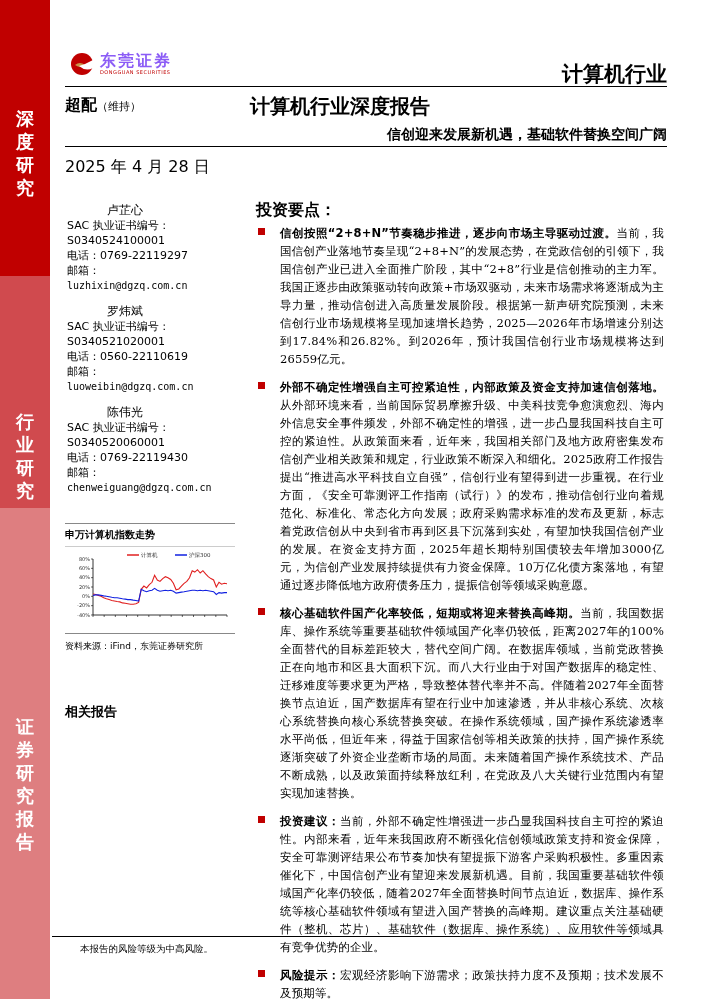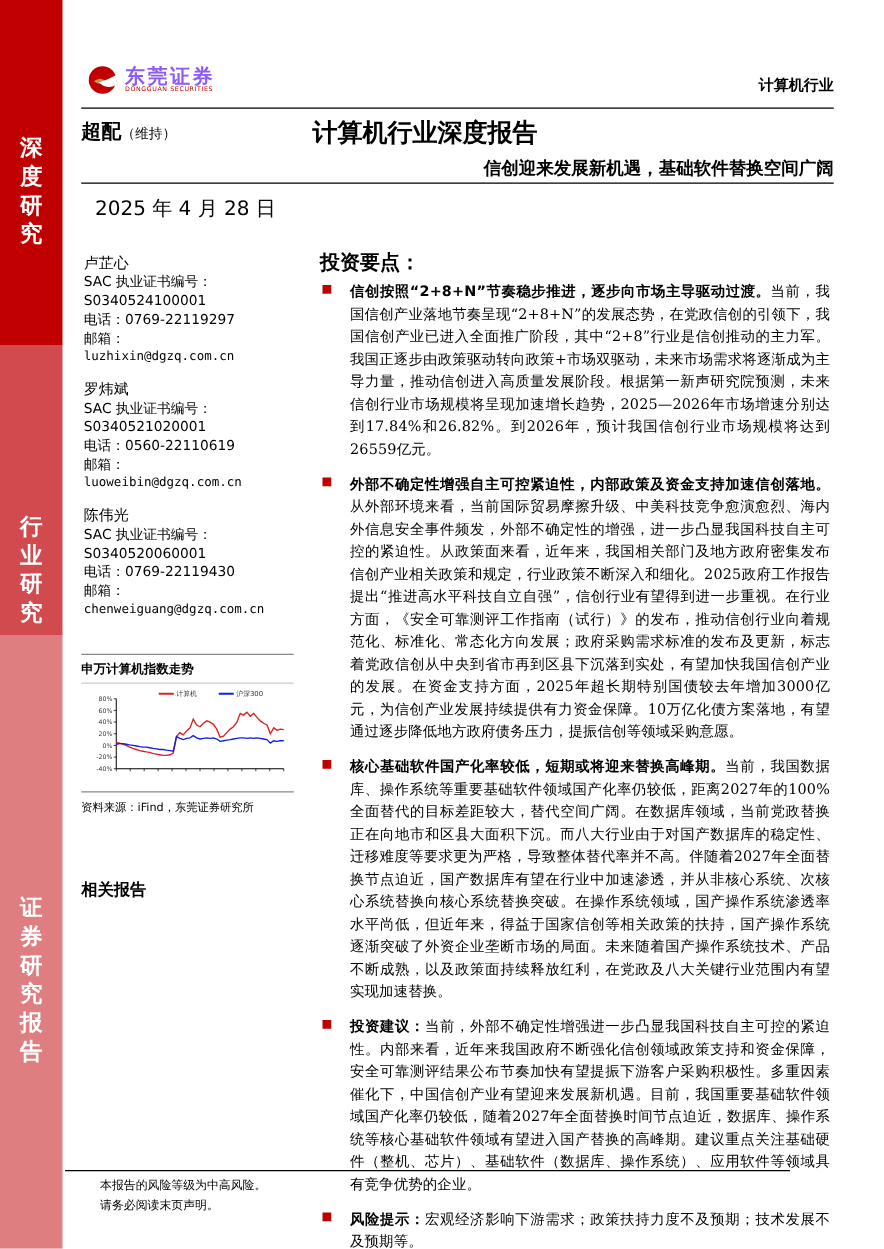--- a/index.html
+++ b/index.html
@@ -13,33 +13,33 @@
   .band3{top:508px;height:491px;background:#de7e80;}
   .band3 .vt{margin-top:207px;}
   .vt{display:flex;flex-direction:column;align-items:center;}
   .vt span{display:block;}
 
   .logo{position:absolute;left:70px;top:52px;display:flex;align-items:center;}
   .logo-mark{width:24px;height:24px;position:relative;}
   .logo-text{margin-left:6px;}
   .logo-cn{color:#8b5cf6;font-family:"DejaVu Serif","Liberation Serif",serif;font-weight:bold;font-size:16px;letter-spacing:2px;line-height:17px;}
   .logo-en{color:#c00000;font-size:5px;letter-spacing:0.5px;line-height:7px;}
-  .industry-top{position:absolute;right:40px;top:60px;font-size:12px;font-weight:bold;}
+  .industry-top{position:absolute;right:40px;top:60px;font-size:21px;font-weight:bold;}
   .rule-top{position:absolute;left:65px;right:40px;top:86px;border-top:1.5px solid #000;}
 
   .rating{position:absolute;left:65px;top:95px;font-size:16px;font-weight:bold;}
   .rating small{font-size:11px;font-weight:normal;}
   .report-title{position:absolute;left:250px;top:93px;font-size:20px;font-weight:bold;}
   .subtitle{position:absolute;right:40px;top:126px;font-size:14px;font-weight:bold;}
   .rule-mid{position:absolute;left:65px;right:40px;top:146px;border-top:1.5px solid #000;}
 
-  .date{position:absolute;left:65px;top:157px;font-size:16px;margin-left:11px;}
+  .date{position:absolute;left:65px;top:157px;font-size:16px;}
   .analysts{position:absolute;left:67px;top:203px;font-size:11px;line-height:15px;}
   .analyst{margin-bottom:11px;}
-  .analyst .name{font-size:12px;}
+  .analyst .name{font-size:12px;margin-left:40px;}
   .analyst .email{font-family:"DejaVu Sans Mono","Liberation Mono",monospace;font-size:10px;}
 
   .chart-box{position:absolute;left:65px;top:523px;width:170px;}
   .chart-box .rule{border-top:1.5px solid #888;}
   .chart-title{font-size:10px;font-weight:bold;padding:4px 0 4px 0;}
   .chart-box .rule2{border-top:1px solid #ccc;}
   .chart-svg{display:block;margin-top:2px;}
   .chart-box .rule3{border-top:1.5px solid #888;margin-top:4px;}
   .source{font-size:9px;padding-top:6px;}
   .related{position:absolute;left:65px;top:703px;font-size:13px;font-weight:bold;}
@@ -202,14 +202,13 @@
   </div>
   <div class="bullet">
     <span class="sq"></span>
     <b>风险提示：</b><span>宏观经济影响下游需求；政策扶持力度不及预期；技术发展不及预期等。</span>
   </div>
 </div>
 
 <div class="rule-foot"></div>
 <div class="footer">
   <div>本报告的风险等级为中高风险。</div>
-  <div>请务必阅读末页声明。</div>
 </div>
 
 </body></html>

